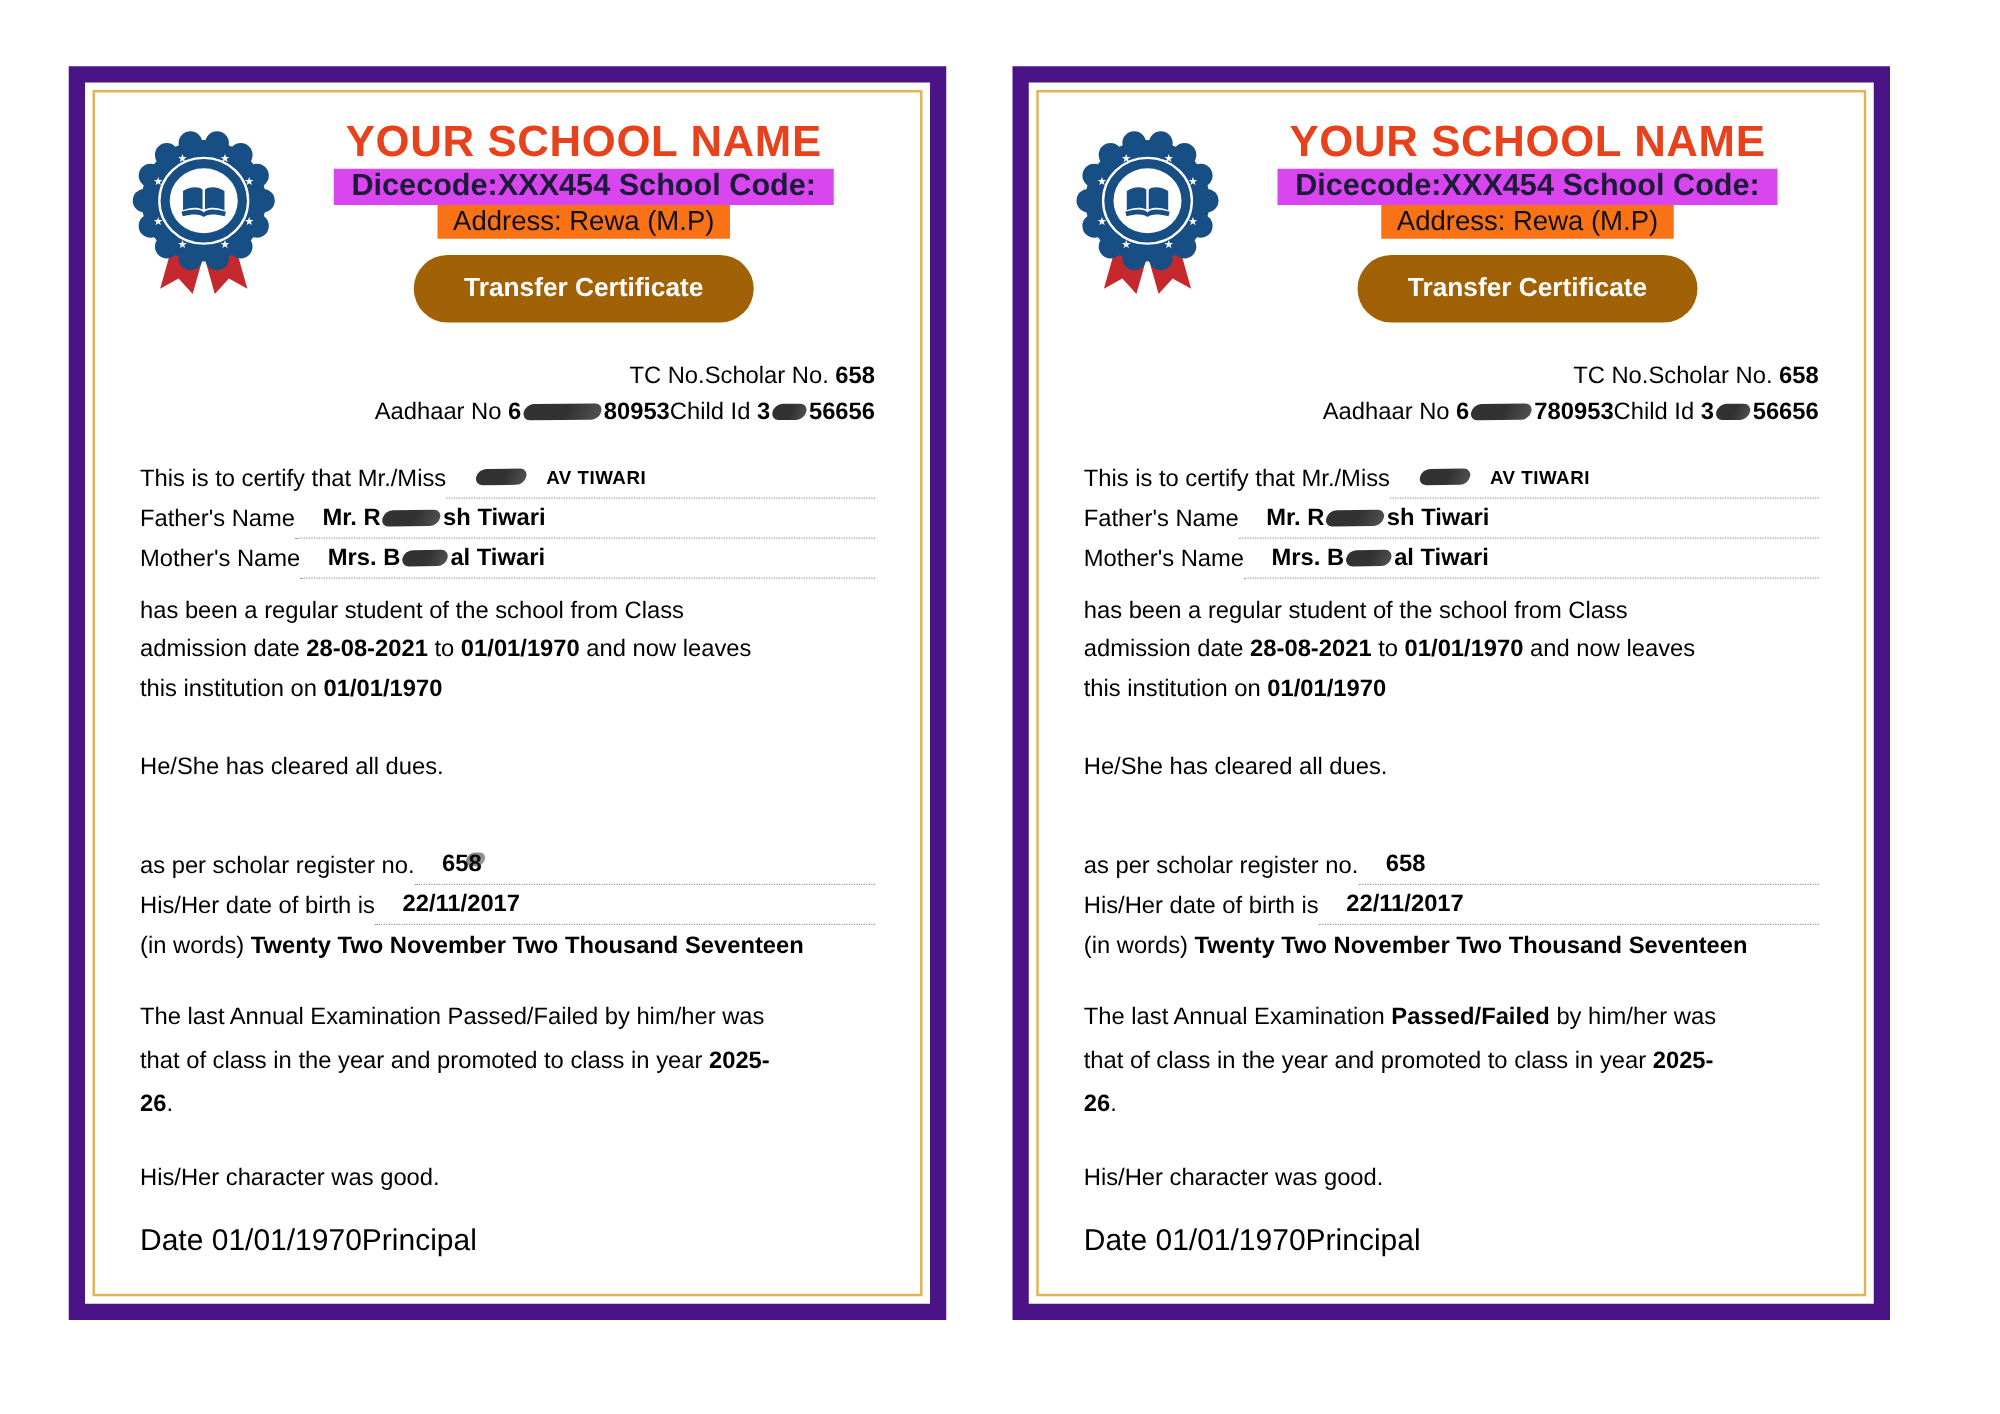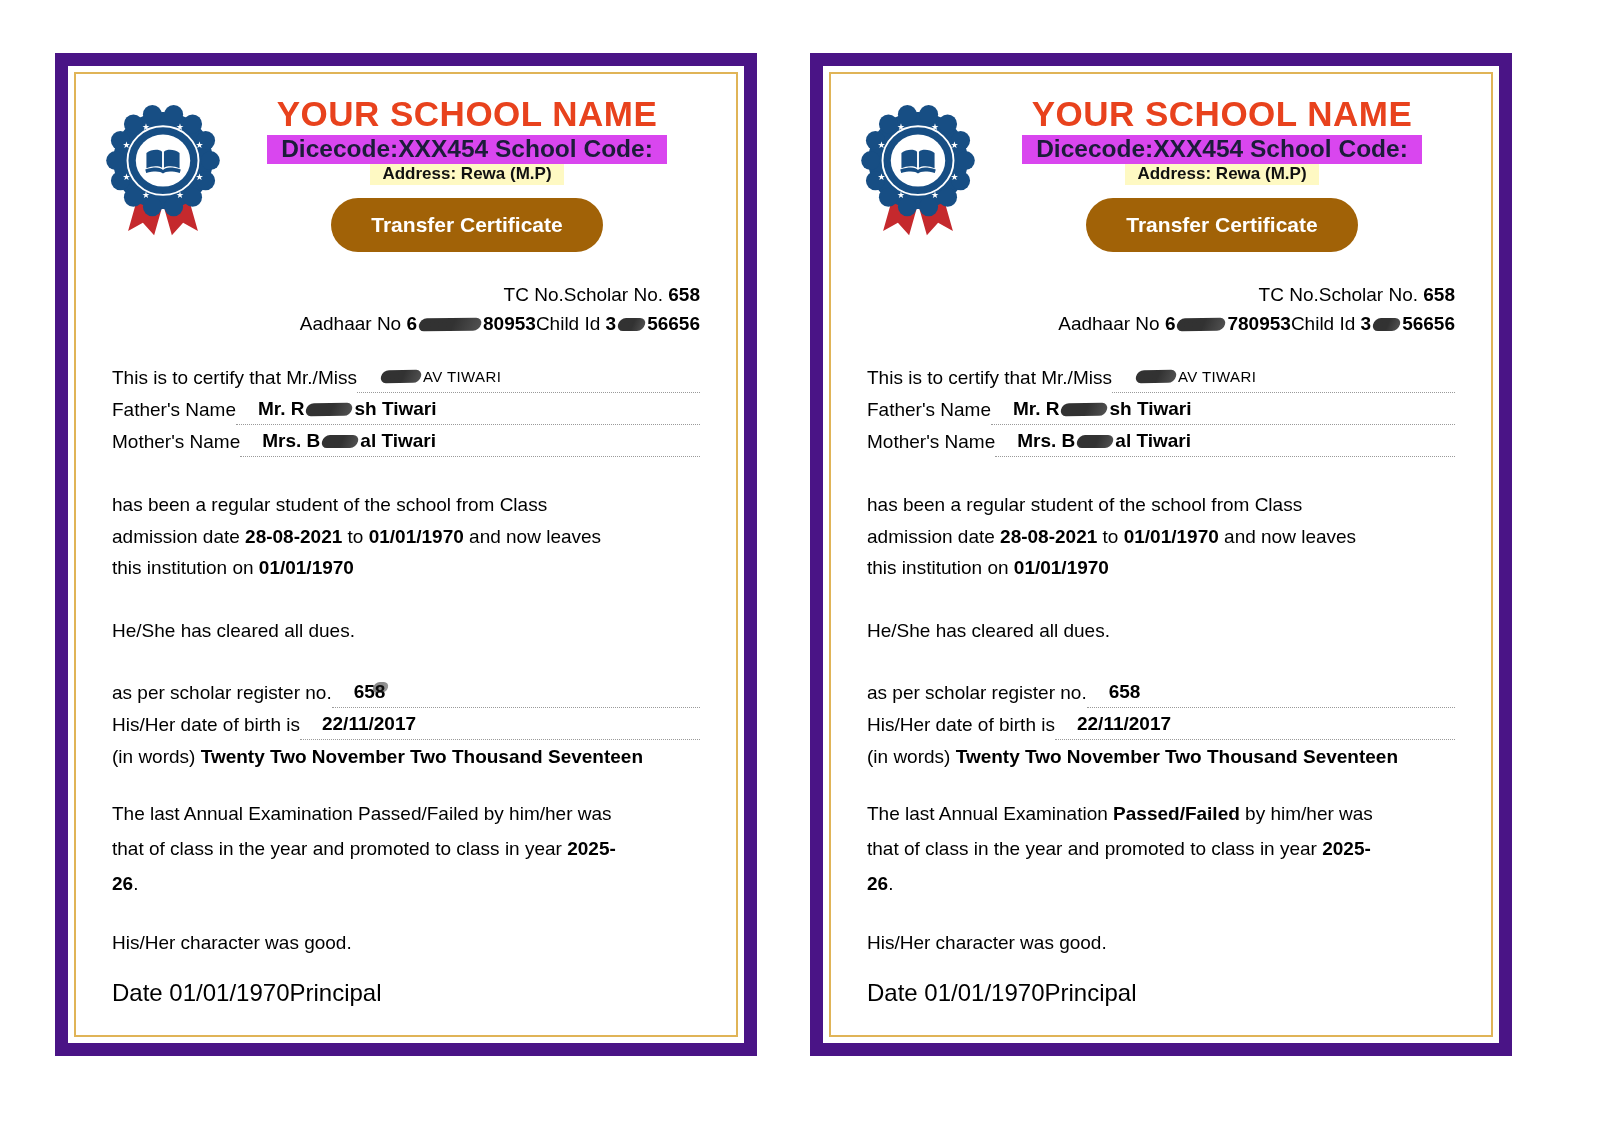--- a/index.html
+++ b/index.html
@@ -24,22 +24,22 @@
   }
 
   
   .header { display:flex; align-items:flex-start; margin-left:-20px; }
   .badge { width:142px; flex:none; margin-top:8px; }
   .titles { flex:1; text-align:center; padding-top:10px; }
   .t-name { font-size:35px; font-weight:bold; color:#e8421d; letter-spacing:0.5px; line-height:1.05; }
   .t-code { display:inline-block; font-size:24.5px; font-weight:bold; color:#1c1c3a;
             background:#d946ef; padding:1px 14px; margin-top:2px; line-height:1.1; }
   .t-addr { display:block; }
-  .t-addr > span { display:inline-block; font-size:17px; font-weight:bold; color:#111;
-            background:#fef9c3; padding:0 12px 2px; line-height:1.15; }
+  .t-addr > span { display:inline-block; font-size:22px; font-weight:normal; color:#111;
+            background:#f97316; padding:0 12px 2px; line-height:1.15; }
   .pill {
     display:inline-block; margin-top:13px;
     background:#a16207; color:#fff; font-weight:bold; font-size:21px;
     padding:15px 40px; border-radius:30px; border:none; cursor:default;
   }
 
   
   .body-text { font-size:19px; }
   .b { font-weight:bold; }
   .meta { margin-top:28px; }
@@ -49,26 +49,26 @@
     display:inline-block; height:13px; border-radius:7px;
     background:linear-gradient(100deg,#161616 55%, #3a3a3a);
     opacity:0.88; vertical-align:-1px; transform:skewX(-14deg) rotate(-0.6deg);
     margin:0 2px;
   }
 
   .line-row { display:flex; align-items:flex-end; line-height:30px; margin-top:1px; }
   .line-row .lbl { flex:none; }
   .line-row .fill { flex:1; border-bottom:1px dotted #9a9a9a; padding-left:22px; white-space:nowrap; }
   .certify { margin-top:23px; }
-  .student-name { font-size:15px; font-weight:normal; letter-spacing:0.4px; }
+  .student-name { font-size:15px; font-weight:bold; letter-spacing:0.4px;margin-left:14px; }
 
   .para { line-height:31.5px; }
-  .p1 { margin-top:32px; }
+  .p1 { margin-top:10px; }
   .dues { margin-top:31px; }
-  .register-block { margin-top:31px; }
+  .register-block { margin-top:47px; }
   .words { line-height:31px; margin-top:1px; }
   .exam { margin-top:24px; line-height:35px; }
   .character { margin-top:26px; }
 
   .regwrap { position:relative; display:inline-block; }
   .reg-smudge { position:absolute; right:-3px; top:5px; width:15px; height:11px; opacity:0.5; margin:0; }
 
   .footer { margin-top:auto; margin-bottom:28px; display:flex; justify-content:flex-start; font-size:24px; }
 </style>
 </head>

